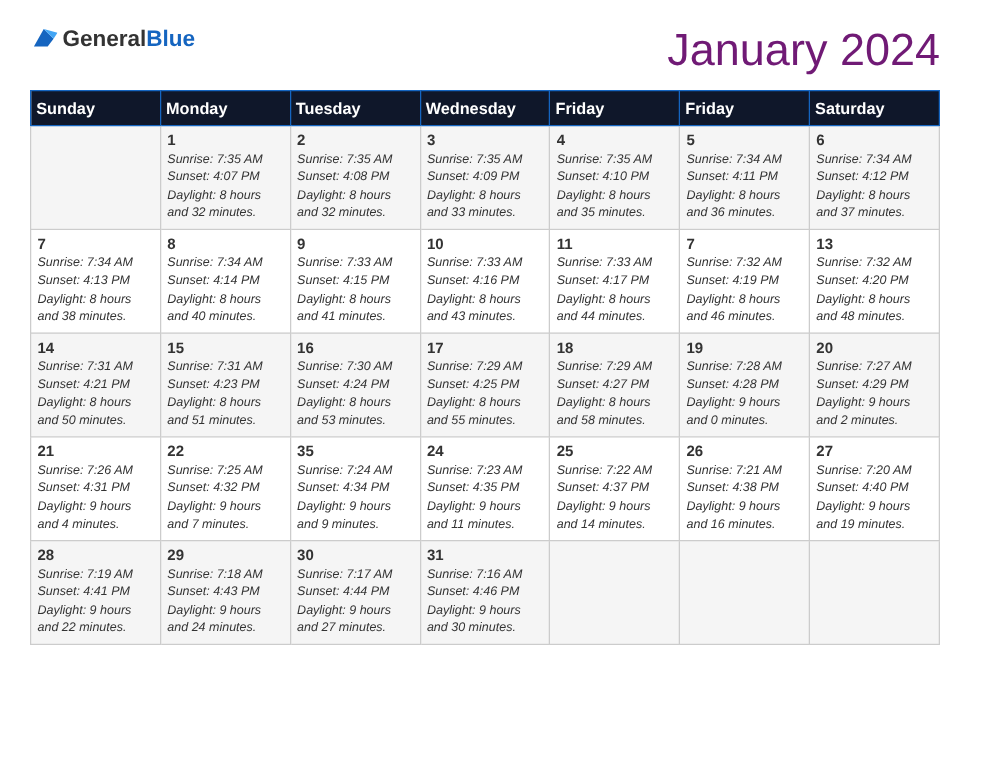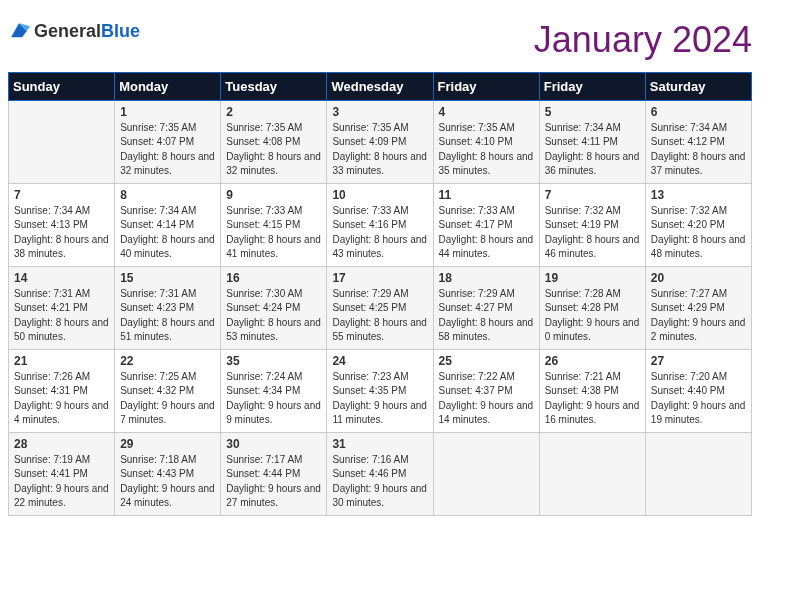--- a/index.html
+++ b/index.html
@@ -6,21 +6,21 @@
     body {
       font-family: Arial, sans-serif;
       background: #fff;
       width: 792px;
       height: 612px;
       overflow: hidden;
     }
     .page {
       width: 776px;
       min-height: 612px;
-      padding: 20px 24px 16px 8px;
+      padding: 20px 24px 16px 24px;
       background: #fff;
     }
     .header {
       display: flex;
       justify-content: space-between;
       align-items: flex-start;
       margin-bottom: 12px;
     }
     .logo {
       display: flex;
@@ -90,20 +90,21 @@
     .day-number {
       font-weight: bold;
       font-size: 12px;
       display: block;
       margin-bottom: 2px;
     }
     .day-info {
       font-size: 10px;
       line-height: 1.45;
       color: #333;
+      font-style: italic;
     }
   </style>
 </head>
 <body>
 
 <div class="page">
   <div class="header">
     <div class="logo">
       <svg class="logo-icon" viewBox="0 0 28 28" xmlns="http://www.w3.org/2000/svg">
         <polygon points="4,22 14,4 24,14 18,22" fill="#1565c0"></polygon>

